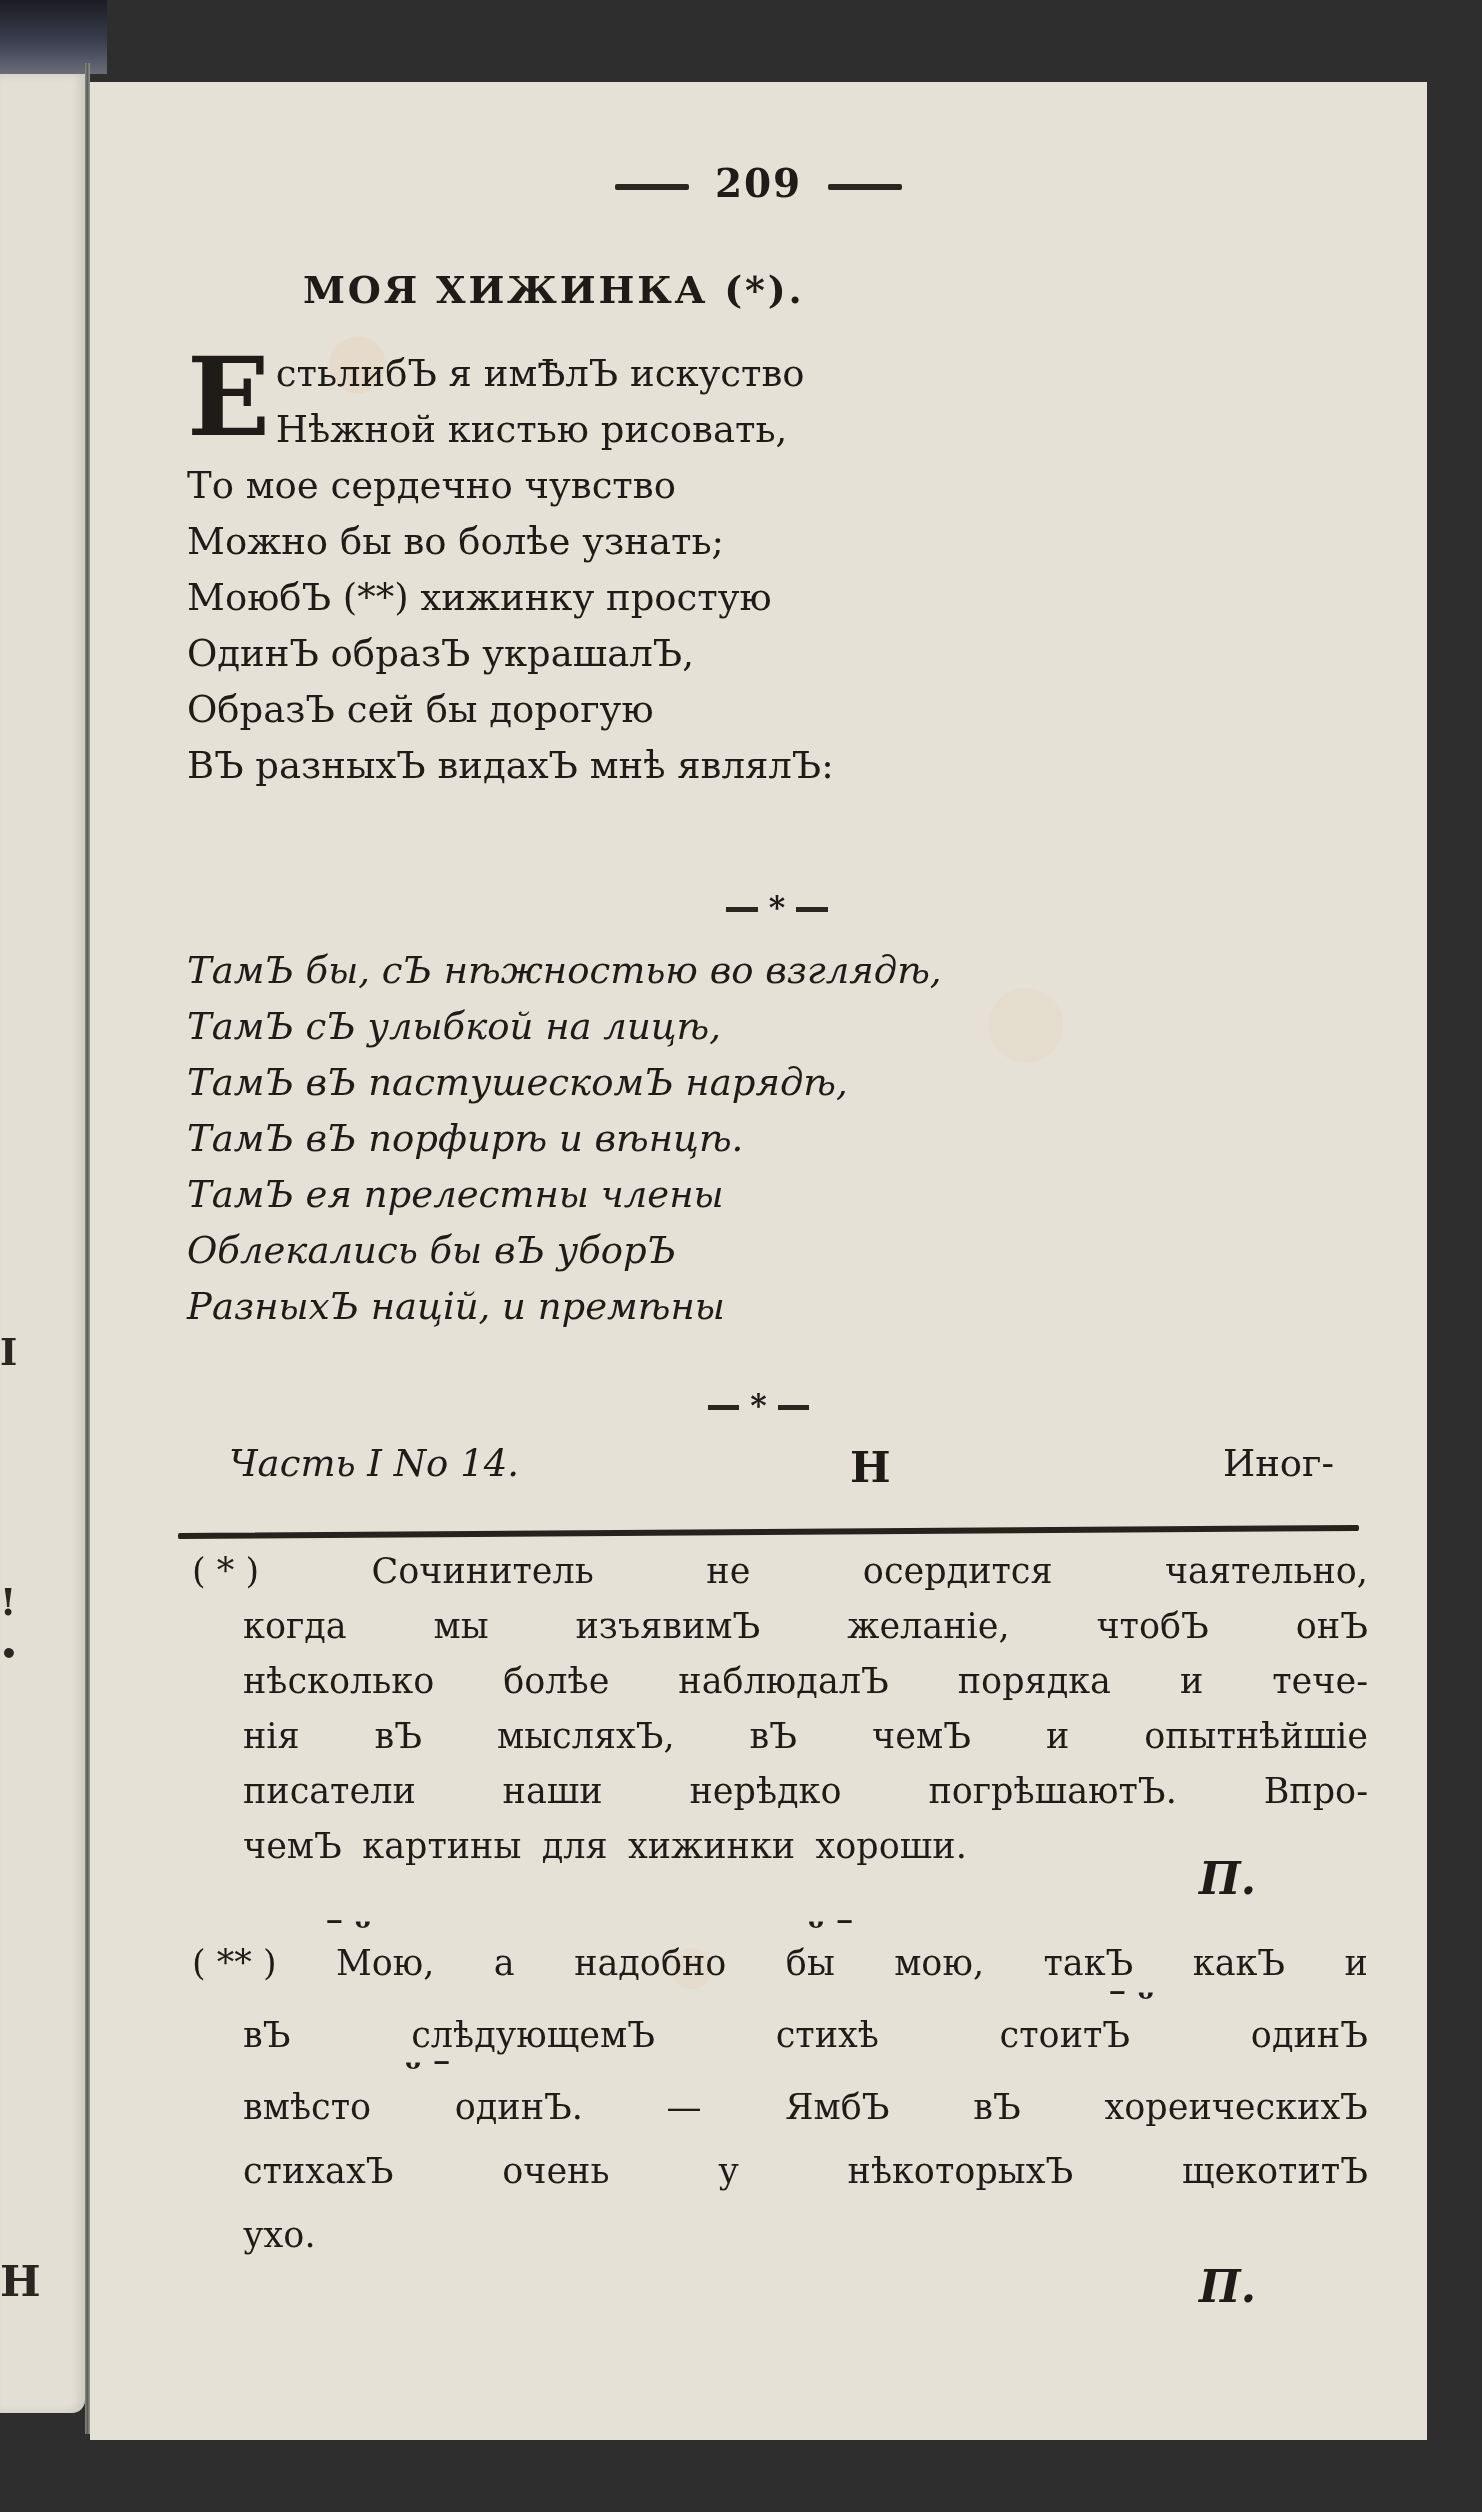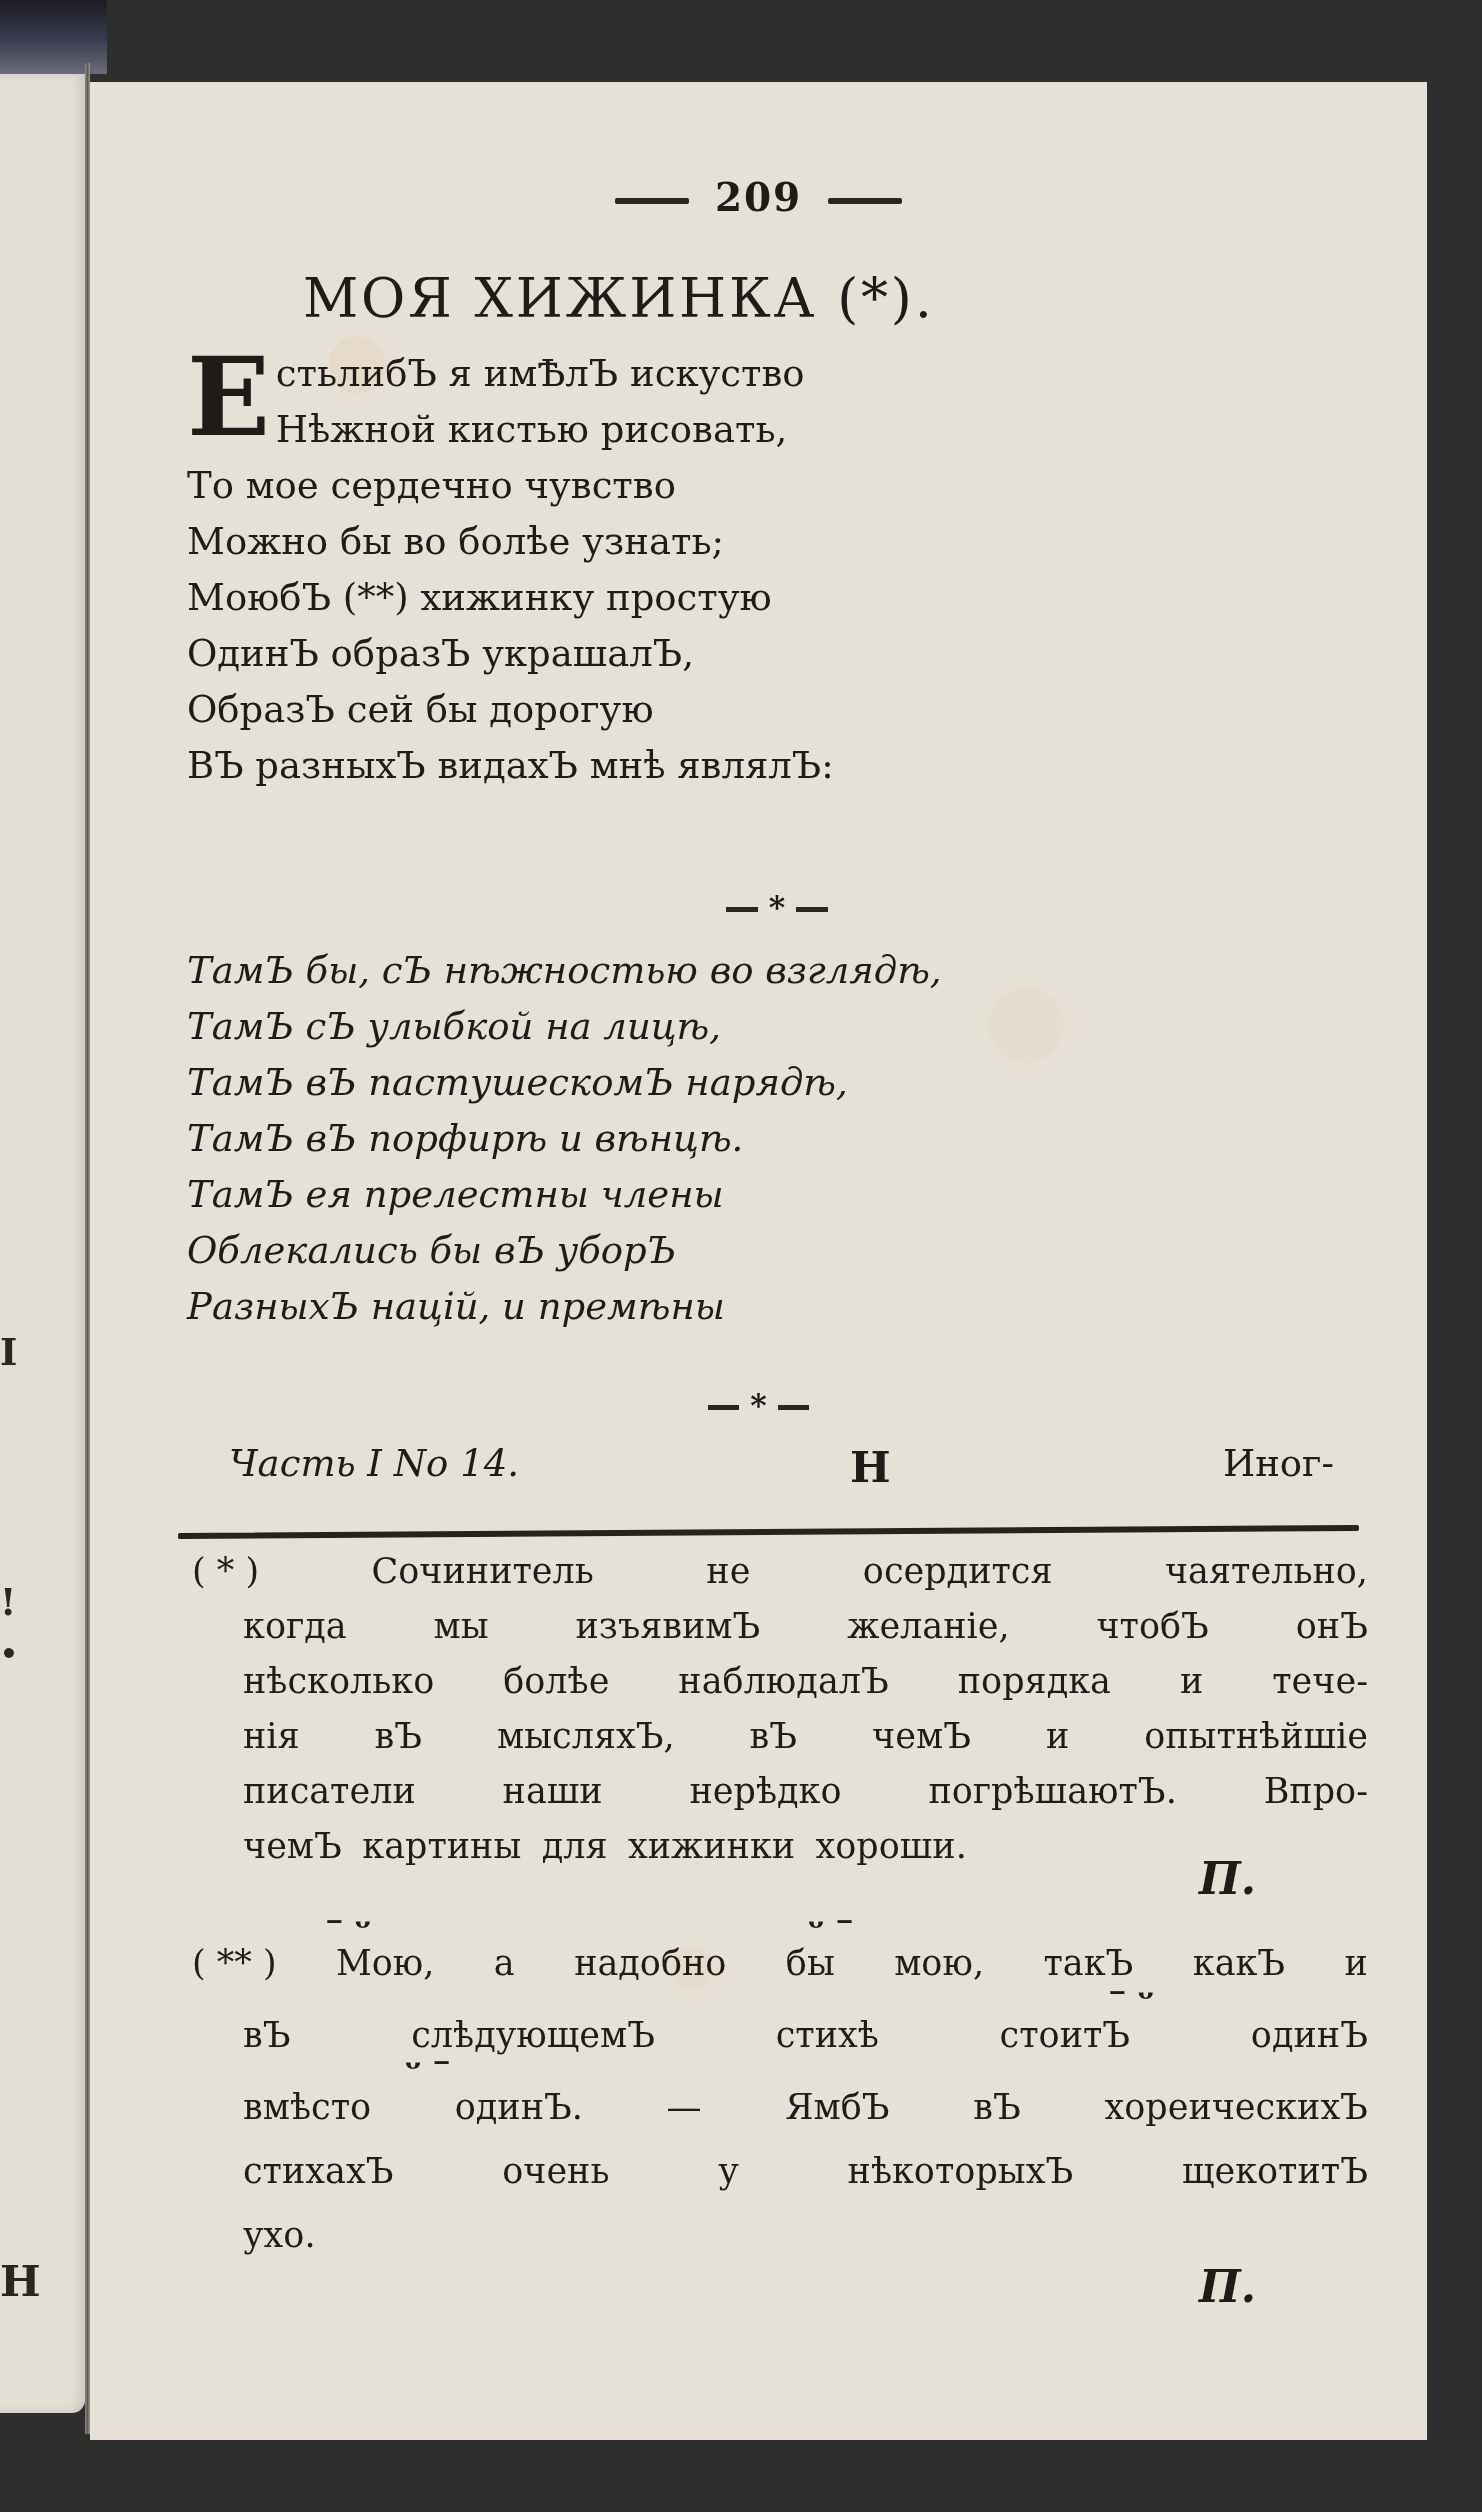--- a/index.html
+++ b/index.html
@@ -59,43 +59,43 @@
       background-image:
         radial-gradient(circle at 20% 12%, rgba(230,190,150,0.18) 0 28px, transparent 29px),
         radial-gradient(circle at 45% 80%, rgba(230,190,150,0.15) 0 20.4px, transparent 21px),
         radial-gradient(circle at 70% 40%, rgba(220,180,140,0.10) 0 37px, transparent 38px);
       color: #1e1b18;
       font-family: "DejaVu Serif", serif;
     }
     .page-number {
       position: absolute;
       left: 0; right: 0;
-      top: 92px;
+      top: 78px;
       text-align: center;
       font-size: 39px;
       font-weight: bold;
       letter-spacing: 1.9px;
     }
     .page-number .dash {
       display: inline-block;
       width: 74px;
       height: 6.5px;
       background: #2b2622;
       vertical-align: middle;
       margin: 0 26px;
       border-radius: 1.9px;
     }
     .title {
       position: absolute;
       left: 0; right: 0;
       top: 185px;
       text-align: center;
-      font-size: 54px;
+      font-size: 38px;
       letter-spacing: 2.8px;
-      font-weight: normal;
+      font-weight: bold;
       padding-left: 213px;
       text-align: left;
     }
     .poem {
       position: absolute;
       left: 97px;
       font-size: 37px;
       line-height: 56px;
     }
     .stanza-1 { top: 264px; }

